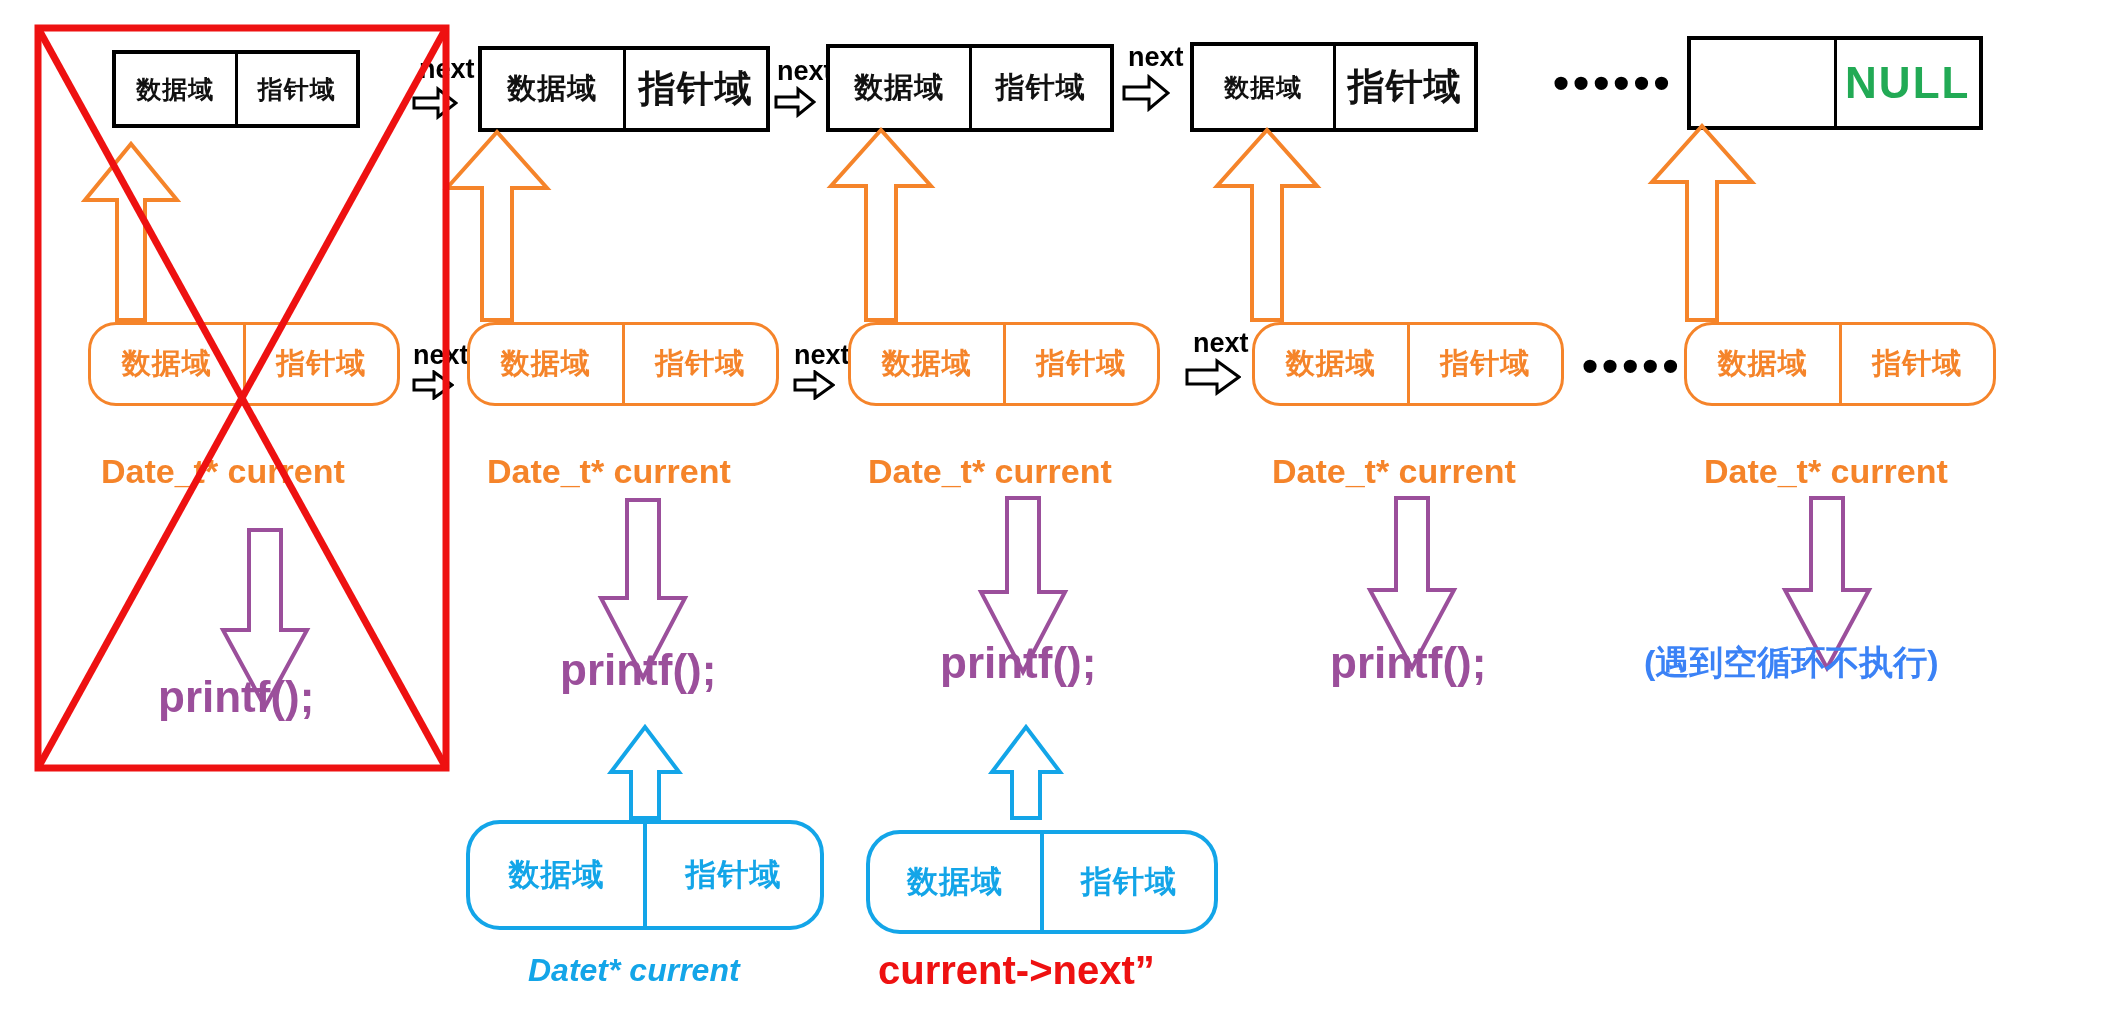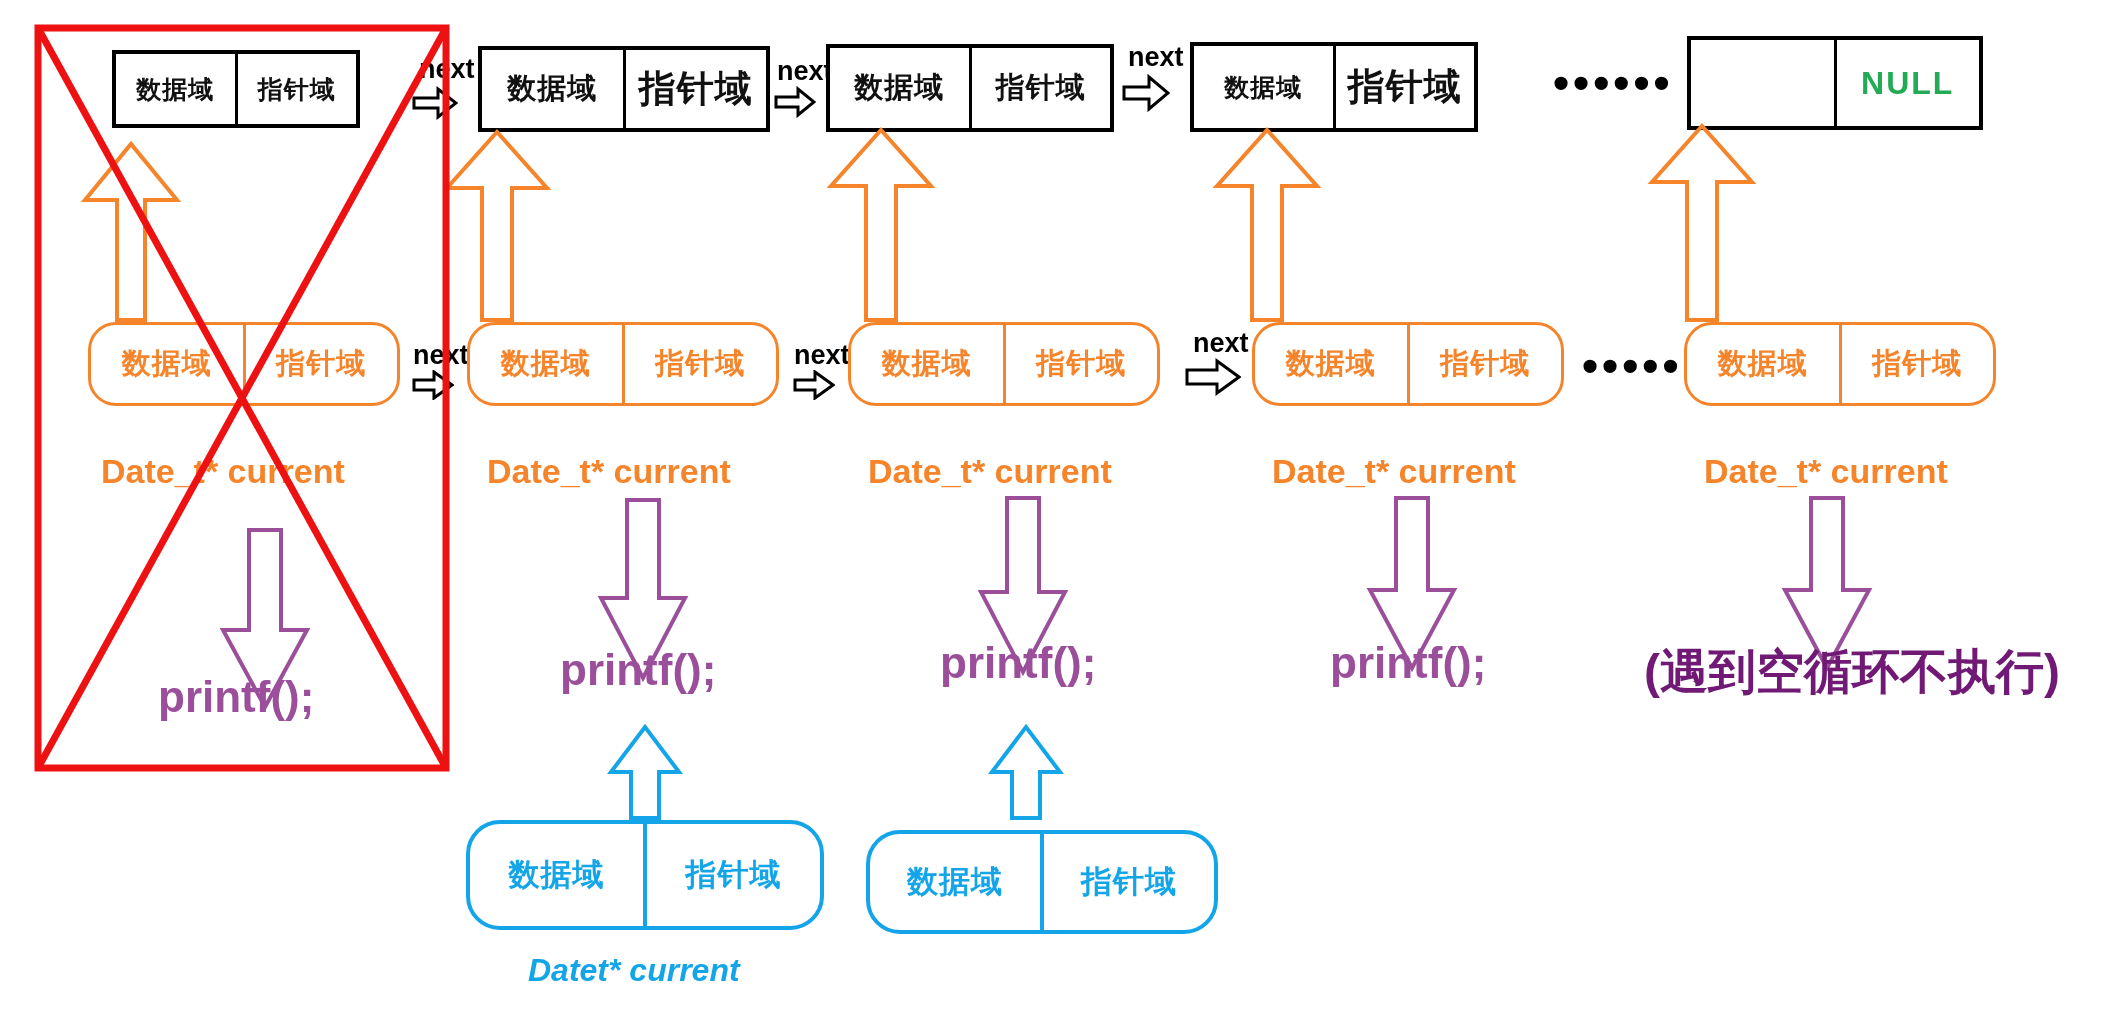--- a/index.html
+++ b/index.html
@@ -10,41 +10,41 @@
   .abs{position:absolute;box-sizing:border-box;}
 
   
   .node-black{border:4px solid #000;display:flex;background:#fff;}
   .node-black > .cell{flex:1 1 50%;display:flex;align-items:center;justify-content:center;
       color:#111;font-weight:bold;letter-spacing:1px;}
   .node-black > .cell.left{border-right:3px solid #000;}
   .cell.big{font-size:37px;}
   .cell.sm{font-size:25px;}
   .cell.md{font-size:29px;}
-  .cell.null{color:#22aa55;font-size:32px;font-weight:bold;letter-spacing:2px;}
+  .cell.null{color:#22aa55;font-size:44px;font-weight:bold;letter-spacing:2px;}
 
   
   .node-orange{border:3px solid #f5842a;border-radius:28px;display:flex;background:#fff;}
   .node-orange > .cell{flex:1 1 50%;display:flex;align-items:center;justify-content:center;
       color:#f5842a;font-weight:bold;font-size:29px;letter-spacing:1px;}
   .node-orange > .cell.left{border-right:3px solid #f5842a;}
 
   
   .node-blue{border:4px solid #13a5e8;border-radius:34px;display:flex;background:#fff;}
   .node-blue > .cell{flex:1 1 50%;display:flex;align-items:center;justify-content:center;
       color:#13a5e8;font-weight:bold;font-size:31px;letter-spacing:1px;}
   .node-blue > .cell.left{border-right:4px solid #13a5e8;}
 
   
   .lbl{white-space:nowrap;font-weight:bold;}
   .lbl-orange{color:#f5842a;font-size:34px;}
   .lbl-blue{color:#13a5e8;font-size:32px;}
   .lbl-red{color:#ee1111;font-size:40px;}
   .lbl-purple{color:#9b4f9b;font-size:44px;}
-  .lbl-purple-cn{color:#701a75;font-size:48px;}
+  .lbl-purple-cn{color:#3b82f6;font-size:34px;}
   .lbl-next{color:#000;font-size:27px;font-weight:bold;}
   .dots{color:#000;font-size:46px;font-weight:bold;letter-spacing:4px;line-height:1;}
 
   
   .ovl{position:absolute;left:0;top:0;width:2113px;height:1029px;pointer-events:none;}
 </style>
 </head>
 <body>
 
 <div id="stage">
@@ -174,20 +174,21 @@
   <div class="abs node-blue" style="left:466px;top:820px;width:358px;height:110px;">
     <div class="cell left">数据域</div>
     <div class="cell">指针域</div>
   </div>
   <div class="abs lbl lbl-blue" style="left:528px;top:952px;font-style:italic;">Datet* current</div>
 
   <div class="abs node-blue" style="left:866px;top:830px;width:352px;height:104px;">
     <div class="cell left">数据域</div>
     <div class="cell">指针域</div>
   </div>
+  <div class="abs lbl lbl-red" style="left:878px;top:948px;">current-&gt;next”</div>
 
   <svg class="ovl">
     <g stroke="#ee1111" stroke-width="7" fill="none">
       <rect x="38" y="28" width="408" height="740"></rect>
       <line x1="38" y1="28" x2="446" y2="768"></line>
       <line x1="446" y1="28" x2="38" y2="768"></line>
     </g>
   </svg>
 
 </div>

